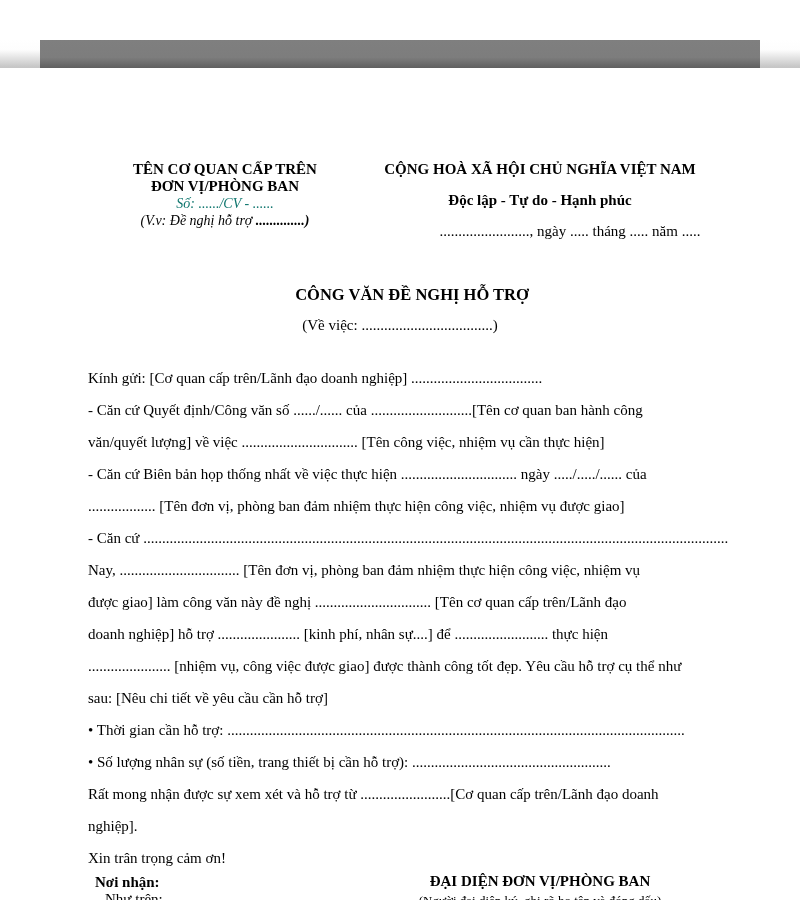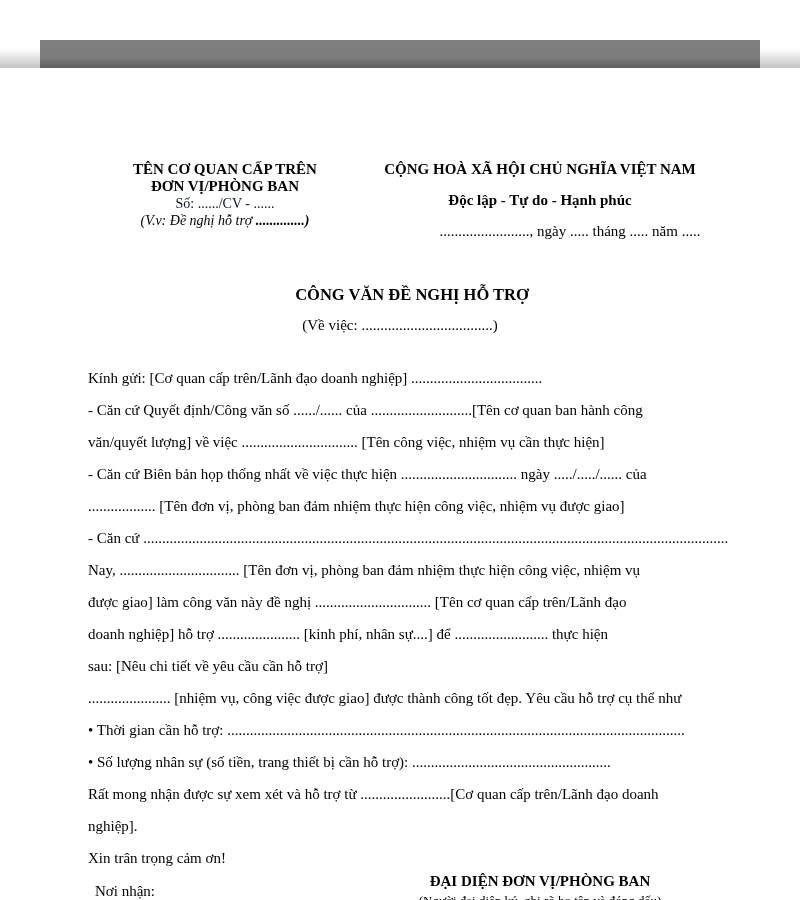--- a/index.html
+++ b/index.html
@@ -41,21 +41,22 @@
     width: 240px;
     text-align: center;
     font-size: 15px;
     line-height: 17px;
   }
   .header-left .org {
     font-weight: bold;
   }
   .header-left .number-line {
     font-size: 14px;
-    color: #0f172a;
+    color: #0f766e;
+    font-style: italic;
   }
   .header-left .subject-line {
     font-style: italic;
     font-size: 14px;
   }
   .header-left .subject-line .dots-bold {
     font-weight: bold;
   }
   .header-right {
     position: absolute;
@@ -110,22 +111,21 @@
   }
   
   .footer-left {
     position: absolute;
     left: 95px;
     top: 874px;
     font-size: 15px;
     line-height: 17px;
   }
   .footer-left .recipients-label {
-    font-weight: normal;
-    margin-top: 9px;
+    font-weight: bold;
   }
   .footer-left .recipients-item {
     padding-left: 10px;
   }
   .footer-right {
     position: absolute;
     left: 390px;
     top: 873px;
     width: 300px;
     text-align: center;
@@ -169,22 +169,22 @@
 <div class="doc-body">
     <div class="body-line">Kính gửi: [Cơ quan cấp trên/Lãnh đạo doanh nghiệp] ...................................</div>
     <div class="body-line">- Căn cứ Quyết định/Công văn số ....../...... của ...........................[Tên cơ quan ban hành công</div>
     <div class="body-line">văn/quyết lượng] về việc ............................... [Tên công việc, nhiệm vụ cần thực hiện]</div>
     <div class="body-line">- Căn cứ Biên bản họp thống nhất về việc thực hiện ............................... ngày ...../...../...... của</div>
     <div class="body-line">.................. [Tên đơn vị, phòng ban đảm nhiệm thực hiện công việc, nhiệm vụ được giao]</div>
     <div class="body-line">- Căn cứ .............................................................................................................................................................</div>
     <div class="body-line">Nay, ................................ [Tên đơn vị, phòng ban đảm nhiệm thực hiện công việc, nhiệm vụ</div>
     <div class="body-line">được giao] làm công văn này đề nghị ............................... [Tên cơ quan cấp trên/Lãnh đạo</div>
     <div class="body-line">doanh nghiệp] hỗ trợ ...................... [kinh phí, nhân sự....] để ......................... thực hiện</div>
+    <div class="body-line">...................... [nhiệm vụ, công việc được giao] được thành công tốt đẹp. Yêu cầu hỗ trợ cụ thể như</div>
     <div class="body-line">sau: [Nêu chi tiết về yêu cầu cần hỗ trợ]</div>
-    <div class="body-line">...................... [nhiệm vụ, công việc được giao] được thành công tốt đẹp. Yêu cầu hỗ trợ cụ thể như</div>
     <div class="body-line">• Thời gian cần hỗ trợ: ..........................................................................................................................</div>
     <div class="body-line">• Số lượng nhân sự (số tiền, trang thiết bị cần hỗ trợ): .....................................................</div>
     <div class="body-line">Rất mong nhận được sự xem xét và hỗ trợ từ ........................[Cơ quan cấp trên/Lãnh đạo doanh</div>
     <div class="body-line">nghiệp].</div>
     <div class="body-line">Xin trân trọng cảm ơn!</div>
   </div>
 
 <div class="footer-left">
   <div class="recipients-label">Nơi nhận:</div>
   <div class="recipients-item">Như trên;</div>

